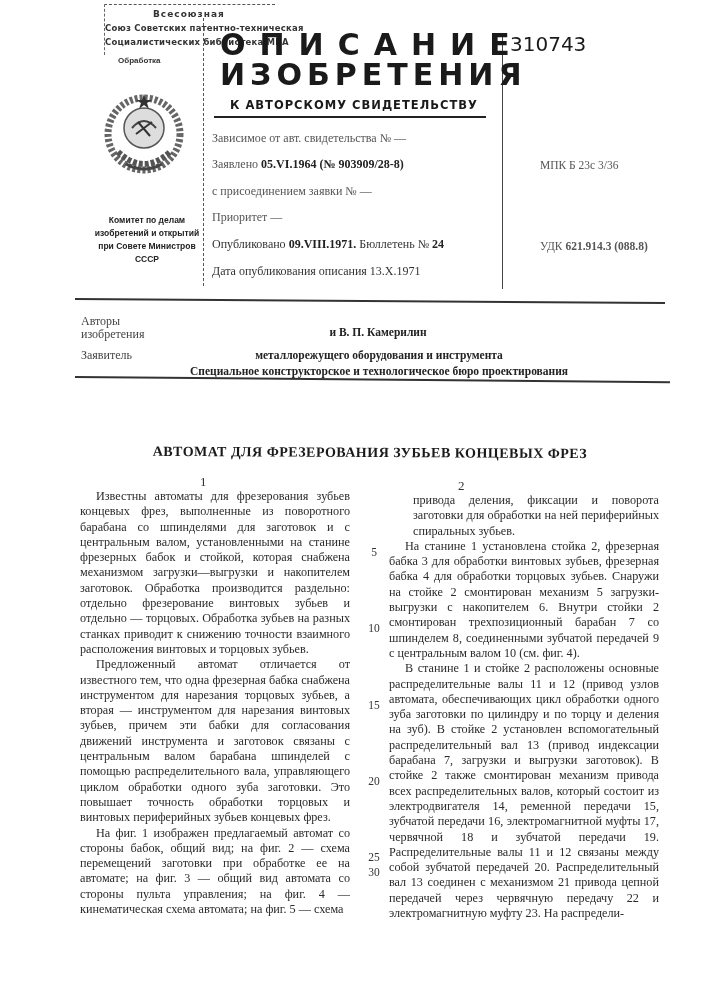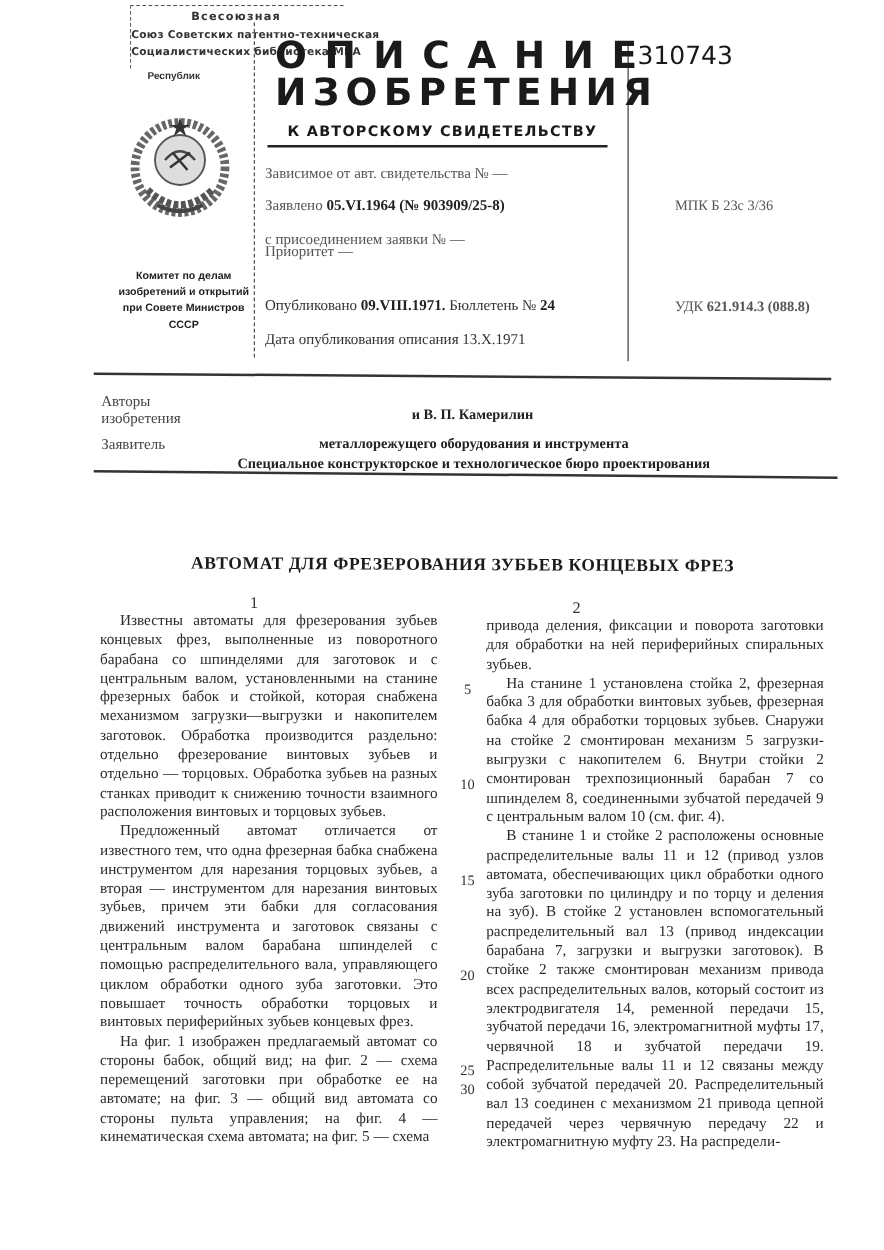--- a/index.html
+++ b/index.html
@@ -45,35 +45,35 @@
   .label-left { left: 81px; font-size: 12px; color: #444; line-height: 13px; }
   .authors { left: 168px; top: 324px; width: 420px; text-align: center; font-weight: bold; font-size: 11.5px; line-height: 16px; color: #222; }
   .applicant { left: 144px; top: 347px; width: 470px; text-align: center; font-weight: bold; font-size: 11.5px; line-height: 16px; color: #222; }
 
   .doc-title { left: 60px; top: 445px; width: 620px; text-align: center; font-weight: bold; font-size: 14px; letter-spacing: 0.5px; white-space: nowrap; transform: rotate(0.3deg); }
 
   .colnum { font-size: 13px; color: #333; }
 
   .col { font-size: 12.2px; line-height: 15.3px; text-align: justify; color: #2a2a2a; }
   .col p { margin: 0; text-indent: 16px; }
-  .col p.noindent { text-indent: 0; }
+  .col p.noindent { text-indent: 0; margin-left: 24px; }
   .col-left { left: 80px; top: 489px; width: 270px; }
   .col-right { left: 389px; top: 493px; width: 270px; }
 
   .linenum { left: 364px; font-size: 11.5px; color: #333; width: 20px; text-align: center; }
 </style>
 </head>
 <body>
 
 <div class="abs stamp">
   <span class="stamp-line stamp-l1">Всесоюзная</span>
   <span class="stamp-line stamp-l2">Союз Советских патентно-техническая</span>
   <span class="stamp-line stamp-l3">Социалистических библиотека МБА</span>
 </div>
-<div class="abs republic">Республик</div>
+<div class="abs republic">Обработка</div>
 
 <div class="abs emblem">
   <svg width="96" height="88" viewBox="0 0 96 88">
     <circle cx="48" cy="44" r="36" fill="none" stroke="#666" stroke-width="7" stroke-dasharray="3 2"></circle>
     <circle cx="48" cy="38" r="20" fill="#ddd" stroke="#555" stroke-width="1.5"></circle>
     <path d="M36 38 q12 -14 24 0" fill="none" stroke="#444" stroke-width="2"></path>
     <path d="M40 44 l16 -12 M42 32 l12 14" stroke="#333" stroke-width="2"></path>
     <polygon points="48,4 50,10 56,10 51,13 53,19 48,15 43,19 45,13 40,10 46,10" fill="#333"></polygon>
     <path d="M22 62 q26 24 52 0" fill="none" stroke="#555" stroke-width="6" stroke-dasharray="4 2"></path>
     <path d="M30 74 q18 10 36 0" fill="none" stroke="#444" stroke-width="3"></path>
@@ -91,24 +91,24 @@
 <div class="abs vrule-right"></div>
 
 <div class="abs title1">ОПИСАНИЕ</div>
 <div class="abs title2">ИЗОБРЕТЕНИЯ</div>
 <div class="abs subtitle">К АВТОРСКОМУ СВИДЕТЕЛЬСТВУ</div>
 <div class="abs subtitle-rule"></div>
 <div class="abs patent-no">310743</div>
 
 <div class="abs bib" style="top:131px">Зависимое от авт. свидетельства № —</div>
 <div class="abs bib" style="top:157px">
-  <span>Заявлено </span><b>05.VI.1964 (№ 903909/25-8)</b>
+  <span>Заявлено </span><b>05.VI.1964 (№ 903909/28-8)</b>
 </div>
 <div class="abs bib" style="top:184px">с присоединением заявки № —</div>
-<div class="abs bib" style="top:194px">Приоритет —</div>
+<div class="abs bib" style="top:210px">Приоритет —</div>
 <div class="abs bib bib-dark" style="top:237px">
   <span>Опубликовано </span><b>09.VIII.1971.</b><span> Бюллетень № </span><b>24</b>
 </div>
 <div class="abs bib bib-dark" style="top:264px">Дата опубликования описания 13.X.1971</div>
 
 <div class="abs class" style="top:159px">МПК Б 23с 3/36</div>
 <div class="abs class" style="top:240px">
   <span>УДК </span><b>621.914.3 (088.8)</b>
 </div>
 

